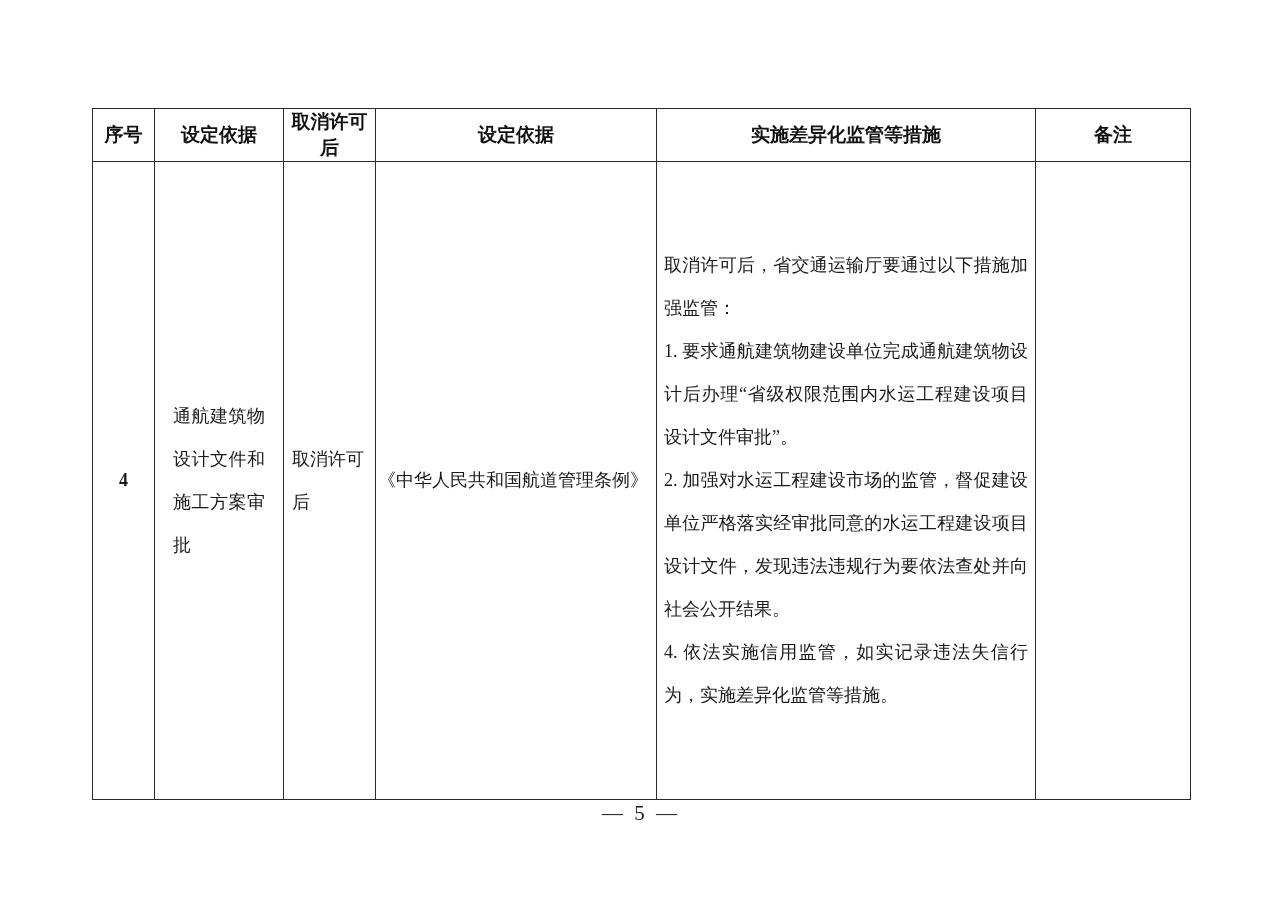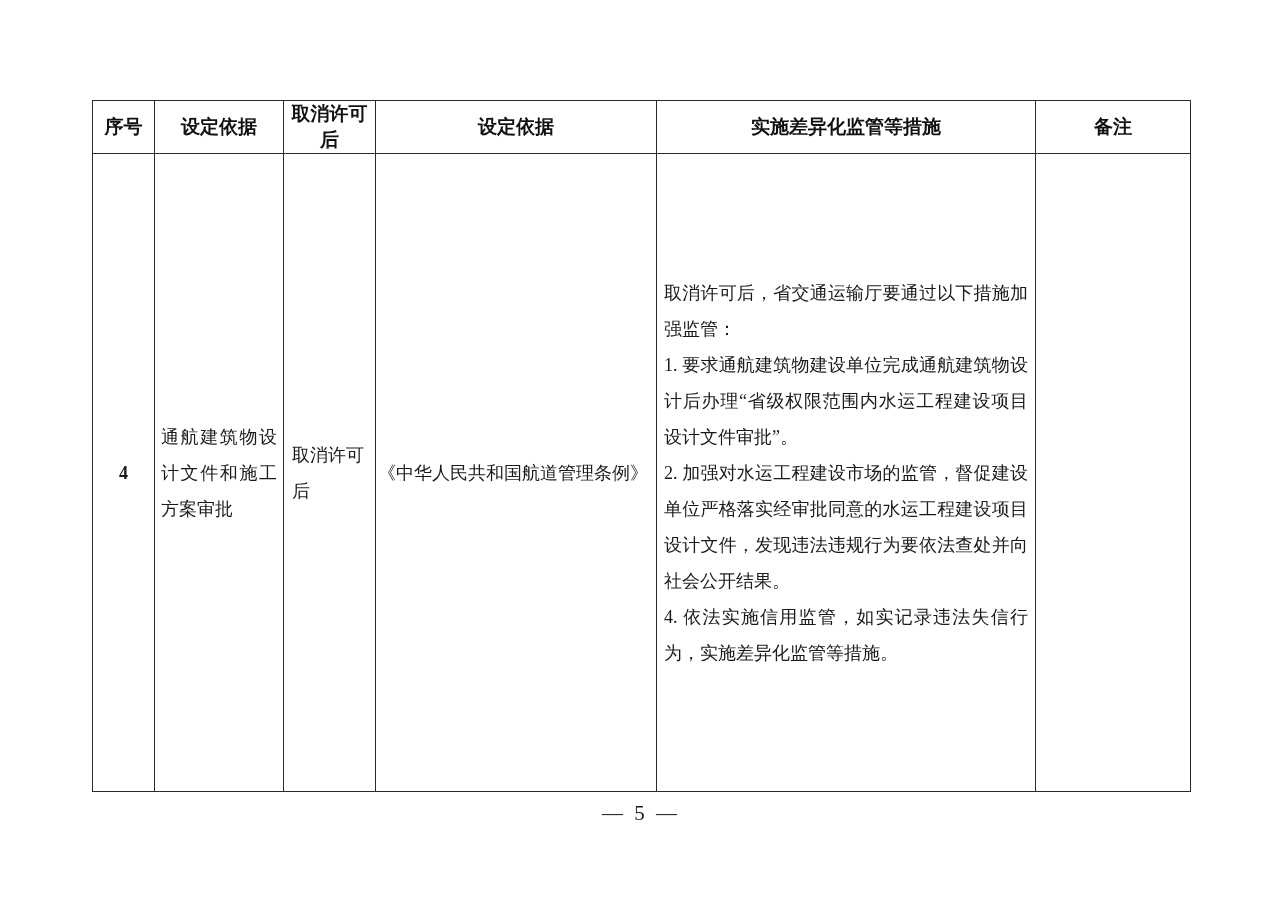--- a/index.html
+++ b/index.html
@@ -12,21 +12,21 @@
     width: 1280px;
     height: 905px;
     background: #ffffff;
     color: #1a1a1a;
     font-family: "Liberation Serif", serif;
     overflow: hidden;
   }
   table.doc-table {
     position: absolute;
     left: 92px;
-    top: 100px;
+    top: 108px;
     width: 1098px;
     border-collapse: collapse;
     table-layout: fixed;
   }
   table.doc-table th,
   table.doc-table td {
     border: 1px solid #2a2a2a;
     overflow: hidden;
   }
   table.doc-table thead th {
@@ -38,30 +38,30 @@
     text-align: center;
     vertical-align: middle;
     color: #111;
   }
   table.doc-table tbody tr {
     height: 638px;
   }
   table.doc-table tbody td {
     vertical-align: middle;
     font-size: 18px;
-    line-height: 36px;
+    line-height: 43px;
     color: #1a1a1a;
   }
   td.c-serial {
     text-align: center;
     font-weight: bold;
     font-size: 19px;
   }
   td.c-item {
-    padding: 0 6px;
+    padding: 0 18px;
     text-align: justify;
     text-justify: inter-ideograph;
     margin-left: 12px;
   }
   td.c-dept {
     padding: 0 8px;
     text-align: left;
   }
   td.c-basis {
     text-align: left;

